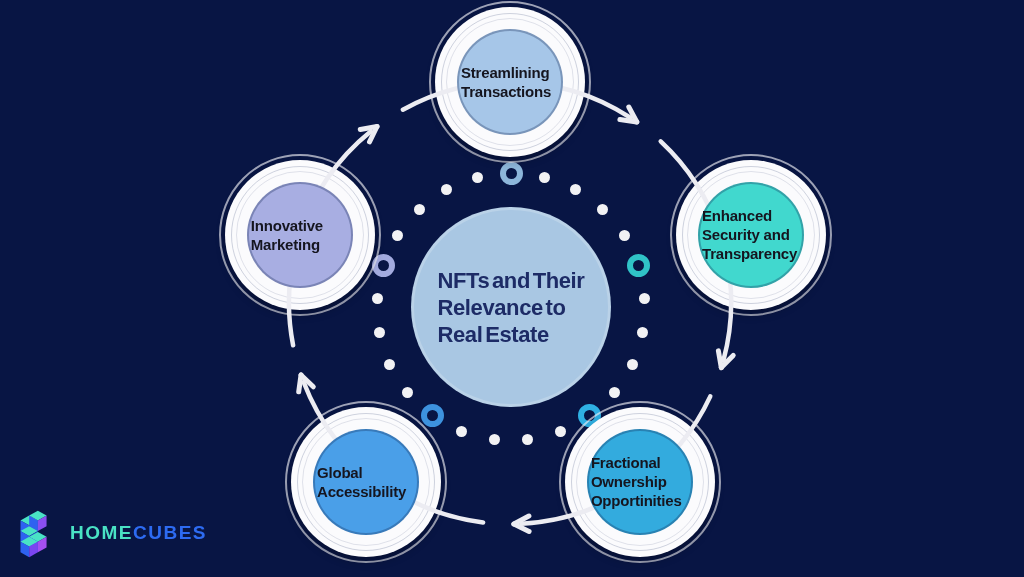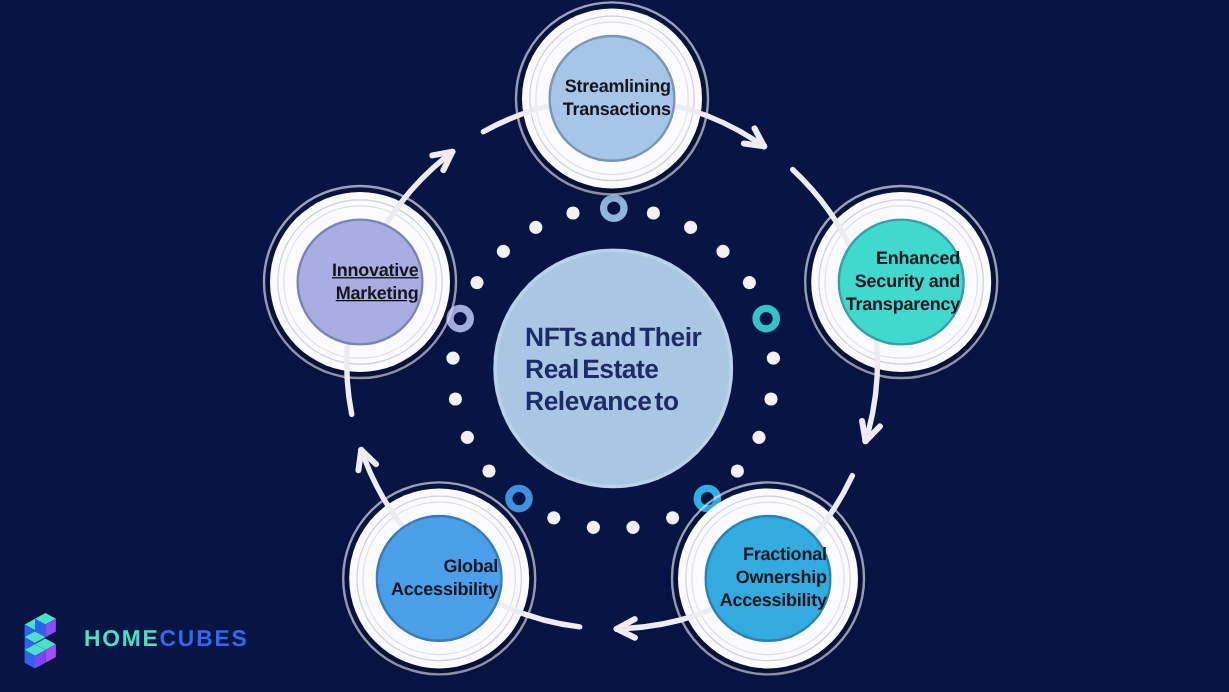--- a/index.html
+++ b/index.html
@@ -103,21 +103,21 @@
     position: absolute; inset: 11px;
     border-radius: 50%;
     border: 1px solid rgba(110,120,155,0.20);
   }
   .node-inner {
     position: absolute; inset: 22px;
     border-radius: 50%;
     box-sizing: border-box;
     border: 2px solid rgba(15,35,80,0.30);
     display: flex; align-items: center; justify-content: center;
-    text-align: right;
+    text-align: left;
     z-index: 3;
   }
   .node-label {
     font-weight: bold;
     font-size: 15px;
     line-height: 19px;
     letter-spacing: -0.2px;
     color: var(--nodetext, #15151F);
     padding: 0 2px;
   }
@@ -192,53 +192,53 @@
       <div class="donut" style="border-color: rgb(47, 176, 227); left: 578.263px; top: 403.908px;"></div>
       <div class="dot" style="left: 608.749px; top: 386.915px;"></div>
       <div class="dot" style="left: 626.747px; top: 358.554px;"></div>
       <div class="dot" style="left: 637.126px; top: 326.609px;"></div>
       <div class="dot" style="left: 639.236px; top: 293.086px;"></div>
     </div>
 
   <div class="center-circle">
     <div class="center-text">
       <div>NFTs and Their</div>
+      <div>Relevance to</div>
       <div>Real Estate</div>
-      <div>Relevance to</div>
     </div>
   </div>
 
   <div id="nodes">
       <div class="node" style="left: 435px; top: 7px;">
         <div class="node-ring"></div>
         <div class="node-inner" style="background: rgb(166, 198, 232);">
           <span class="node-label">Streamlining Transactions</span>
         </div>
       </div>
       <div class="node" style="left: 676px; top: 159.707px;">
         <div class="node-ring"></div>
         <div class="node-inner" style="background: rgb(65, 216, 206);">
           <span class="node-label">Enhanced Security and Transparency</span>
         </div>
       </div>
       <div class="node" style="left: 564.901px; top: 406.793px;">
         <div class="node-ring"></div>
         <div class="node-inner" style="background: rgb(51, 171, 222);">
-          <span class="node-label">Fractional Ownership Accessibility</span>
+          <span class="node-label">Fractional Ownership Opportinities</span>
         </div>
       </div>
       <div class="node" style="left: 291px; top: 406.793px;">
         <div class="node-ring"></div>
         <div class="node-inner" style="background: rgb(74, 159, 232);">
           <span class="node-label">Global Accessibility</span>
         </div>
       </div>
       <div class="node" style="left: 224.817px; top: 159.707px;">
         <div class="node-ring"></div>
-        <div class="node-inner" style="background: rgb(168, 174, 226); text-decoration: underline;">
+        <div class="node-inner" style="background: rgb(168, 174, 226);">
           <span class="node-label">Innovative Marketing</span>
         </div>
       </div>
     </div>
 
   <div class="logo">
     <svg class="logo-icon" width="48" height="56" viewBox="6 4 40 58">
 
       <g>
 

